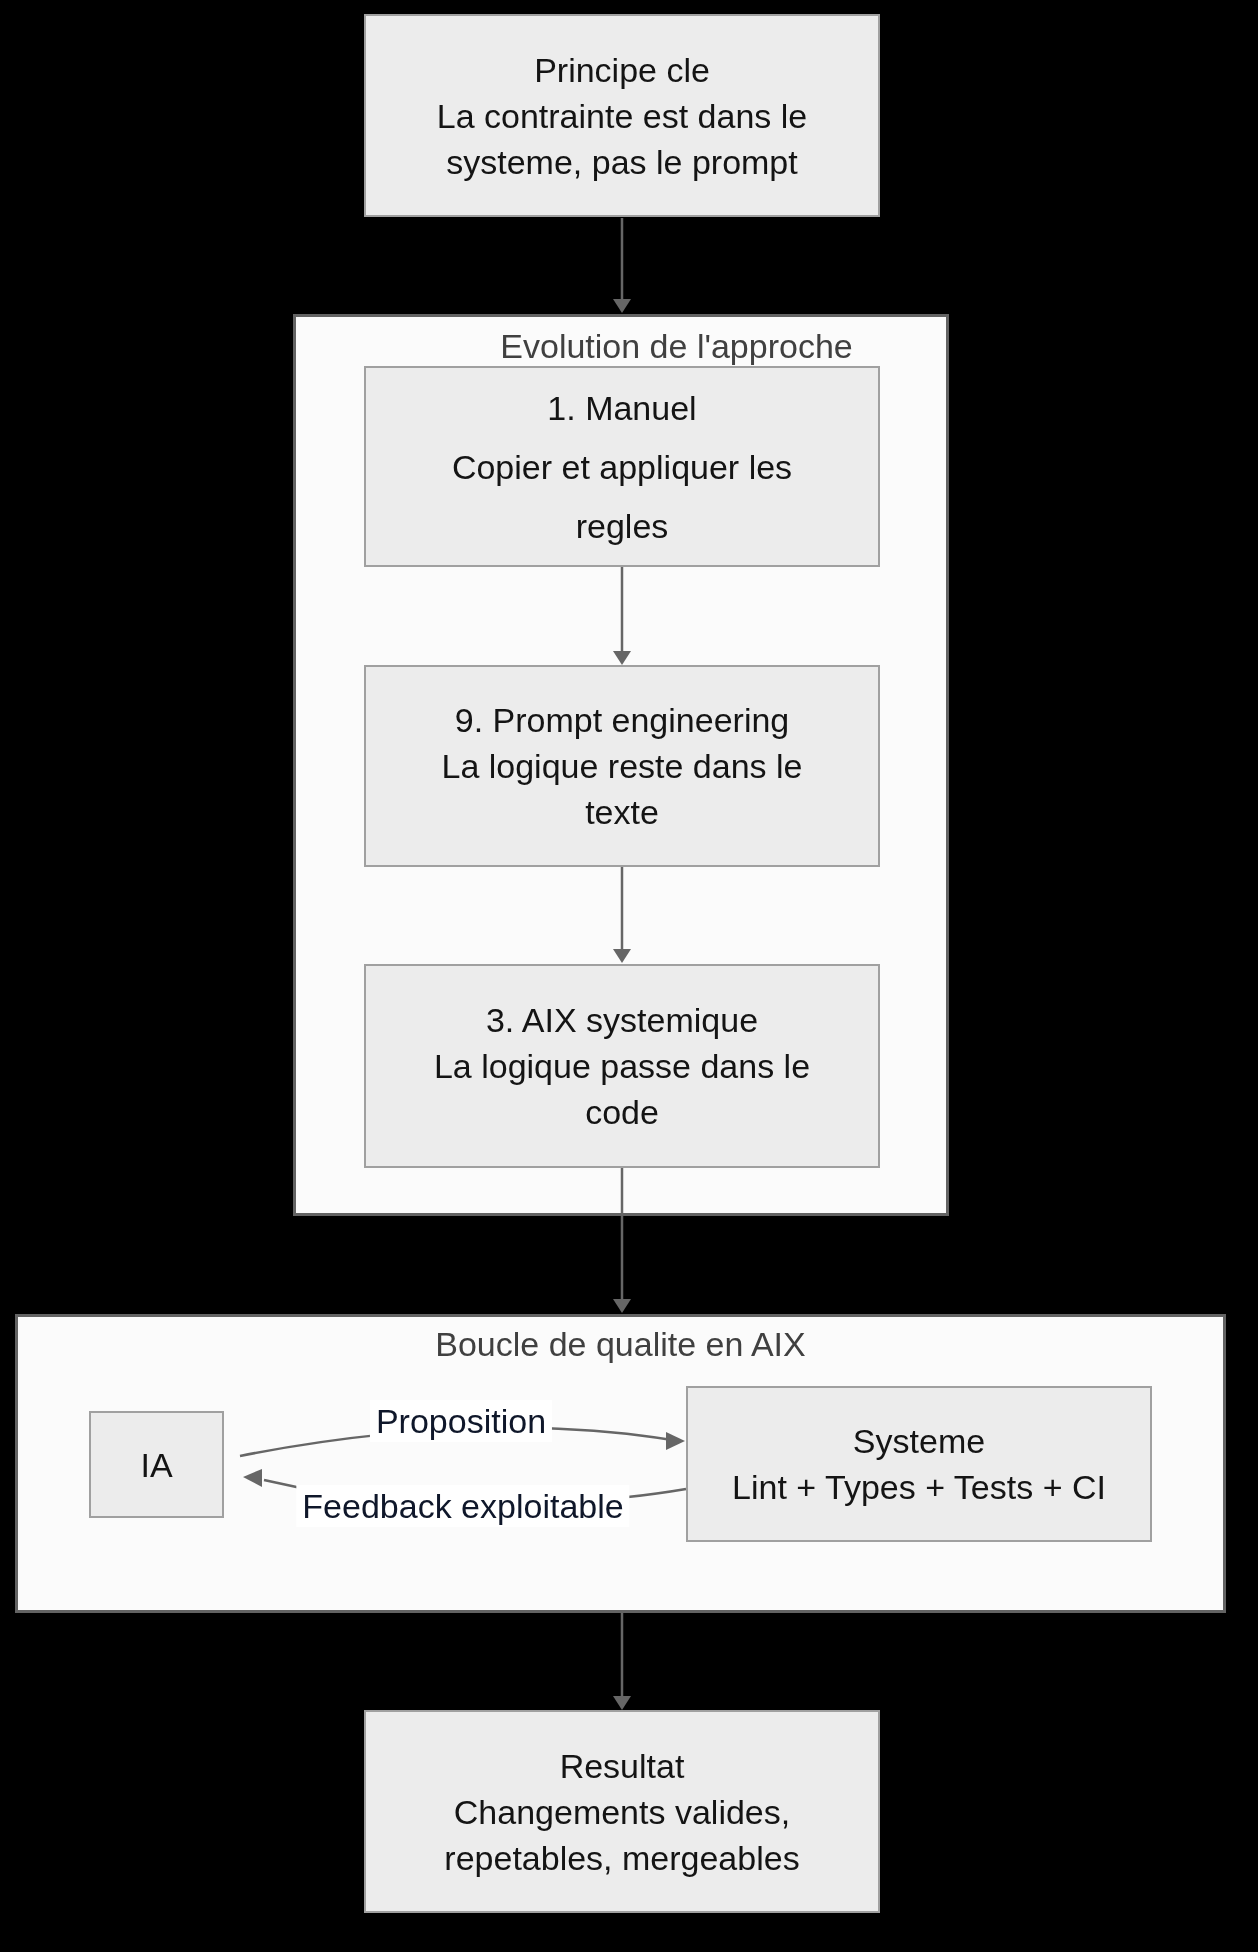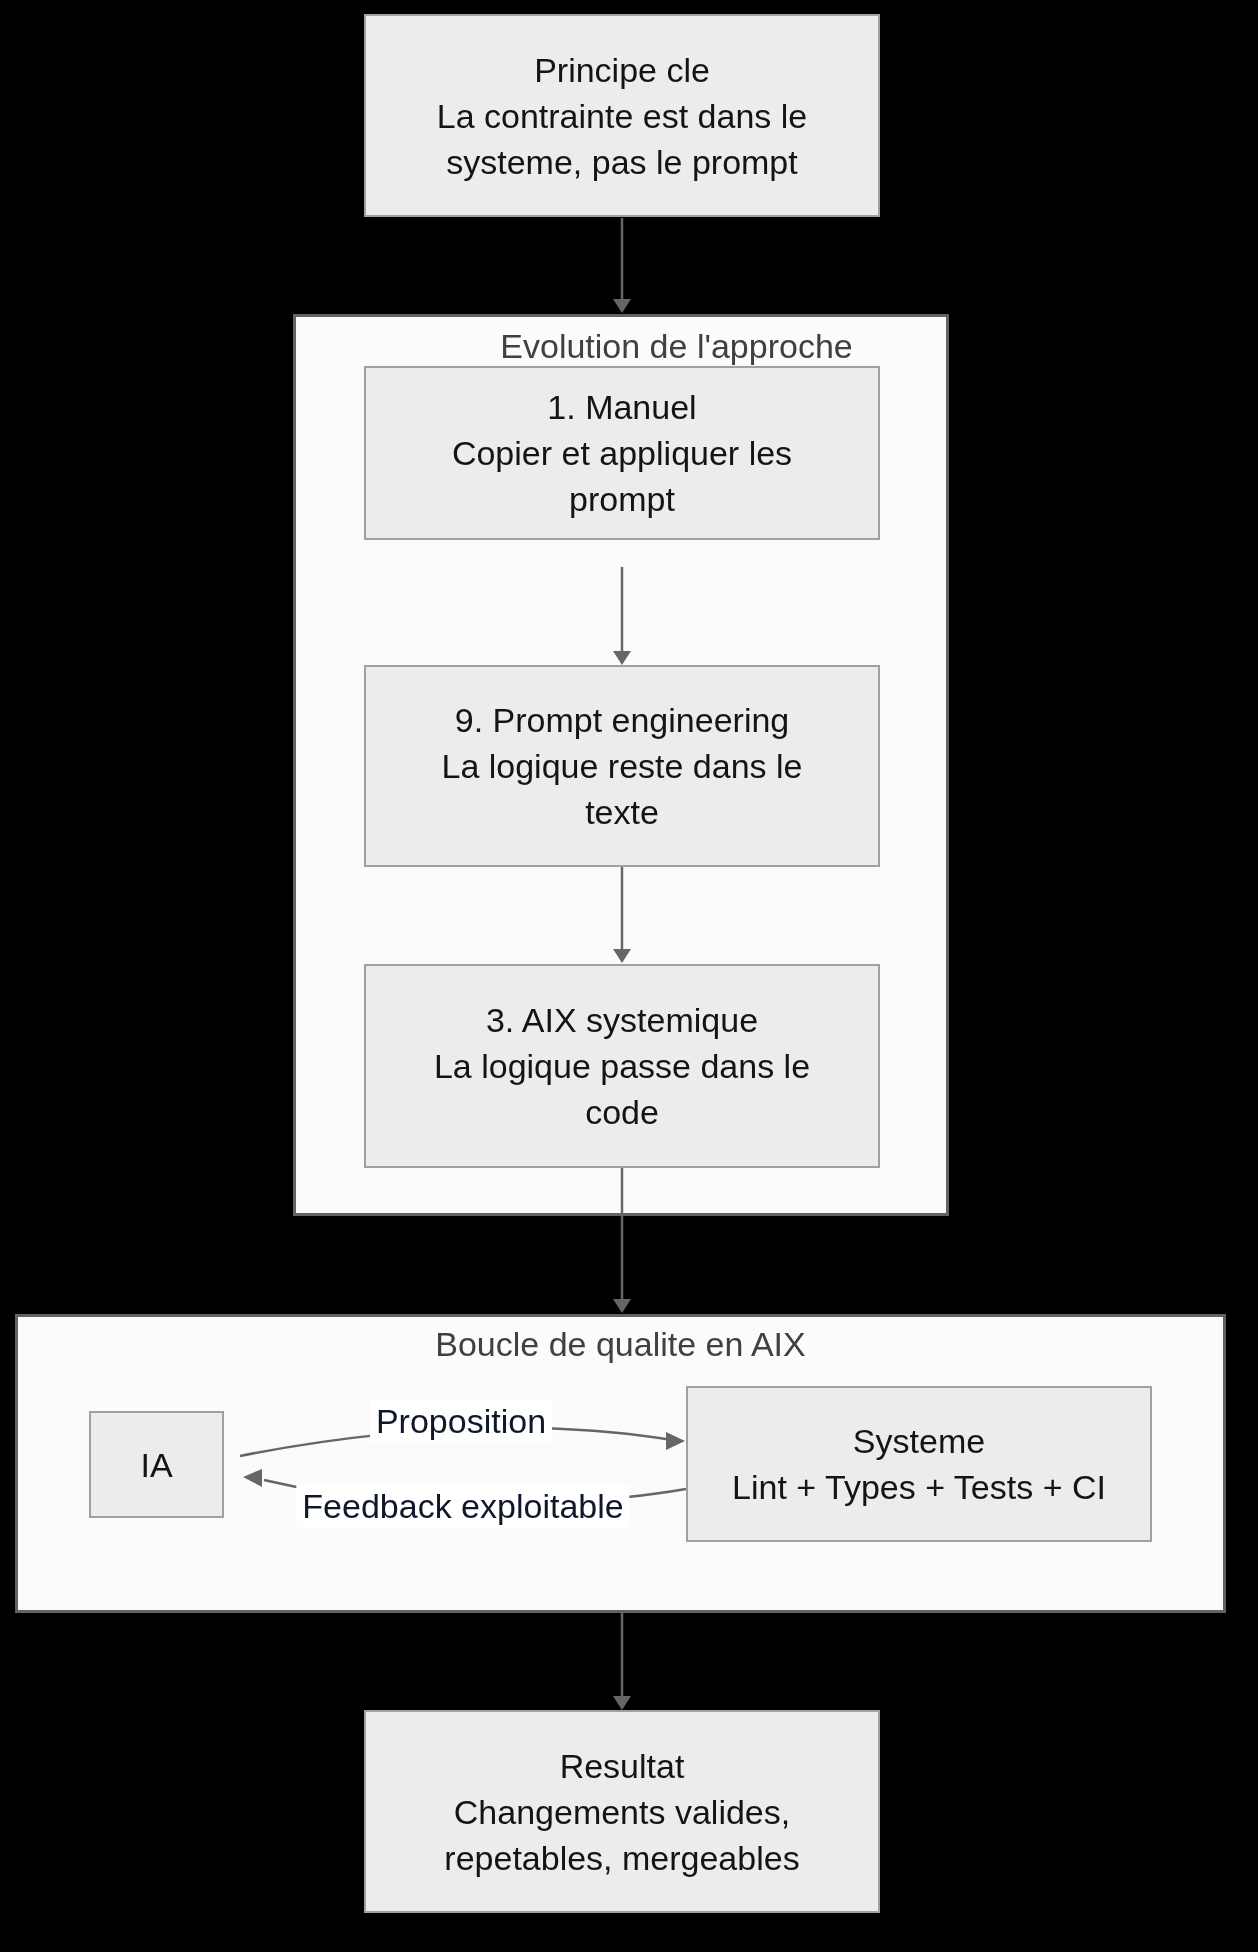--- a/index.html
+++ b/index.html
@@ -72,24 +72,24 @@
 
   <div class="ctitle" style="left:293px;top:326px;width:767px;">Evolution de l'approche</div>
   <div class="ctitle" style="left:15px;top:1324px;width:1211px;">Boucle de qualite en AIX</div>
 
   <div class="node" style="left:364px;top:14px;width:516px;height:203px;">
     <div class="tline">Principe cle</div>
     <div class="tline">La contrainte est dans le</div>
     <div class="tline">systeme, pas le prompt</div>
   </div>
 
-  <div class="node" style="left:364px;top:366px;width:516px;height:174px;">
+  <div class="node" style="left:364px;top:366px;width:516px;height:201px;gap:13px;">
     <div class="tline">1. Manuel</div>
     <div class="tline">Copier et appliquer les</div>
-    <div class="tline">prompt</div>
+    <div class="tline">regles</div>
   </div>
 
   <div class="node" style="left:364px;top:665px;width:516px;height:202px;">
     <div class="tline">9. Prompt engineering</div>
     <div class="tline">La logique reste dans le</div>
     <div class="tline">texte</div>
   </div>
 
   <div class="node" style="left:364px;top:964px;width:516px;height:204px;">
     <div class="tline">3. AIX systemique</div>

